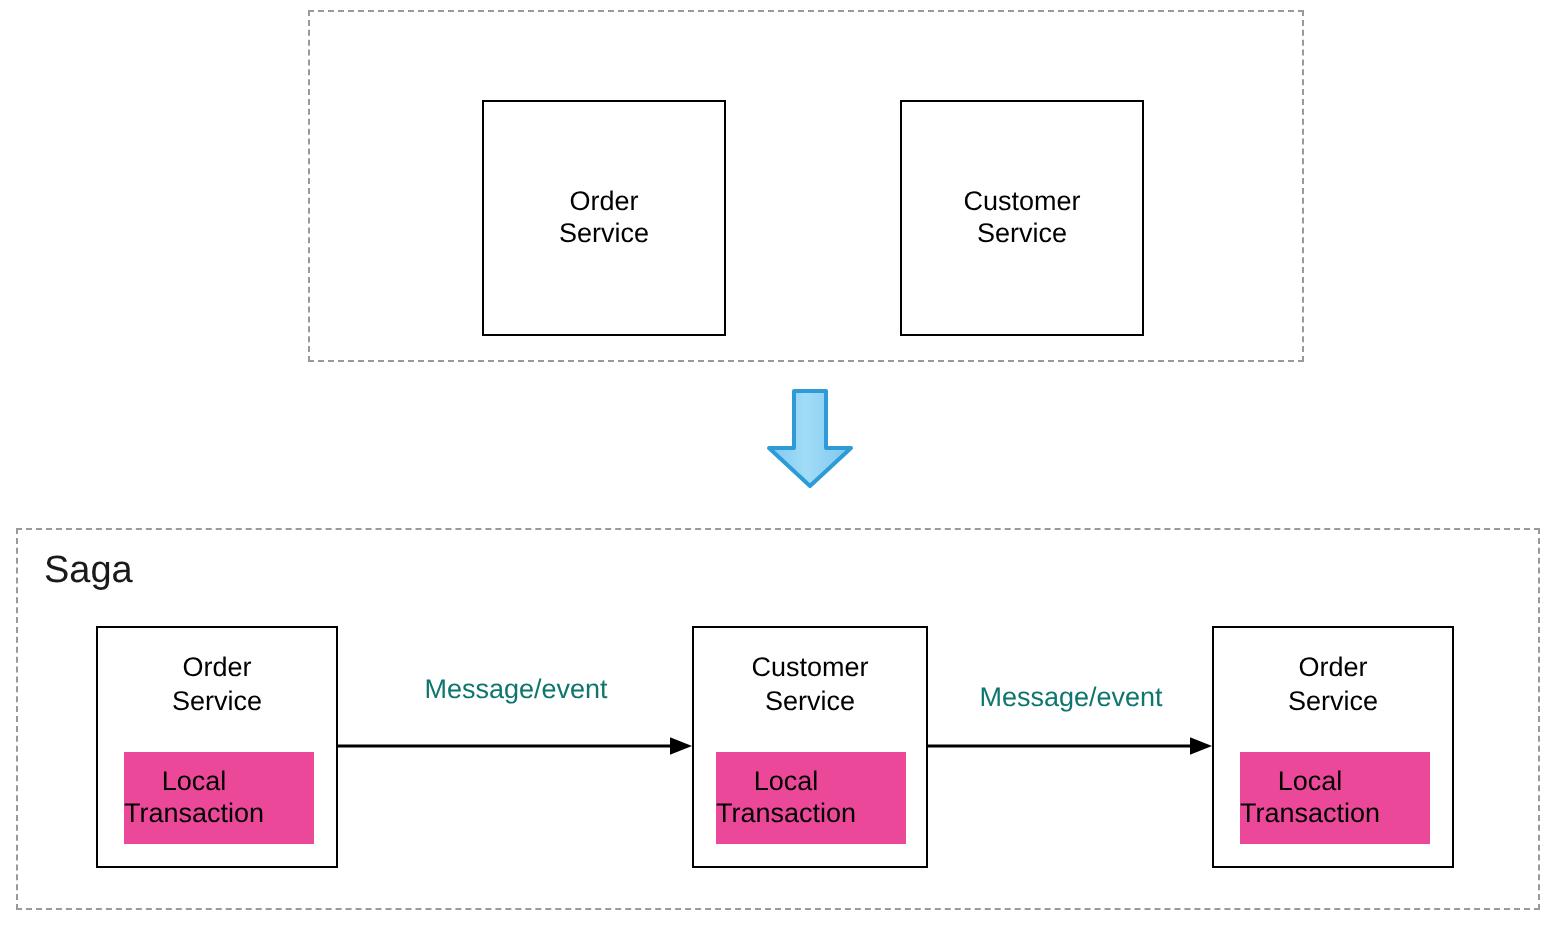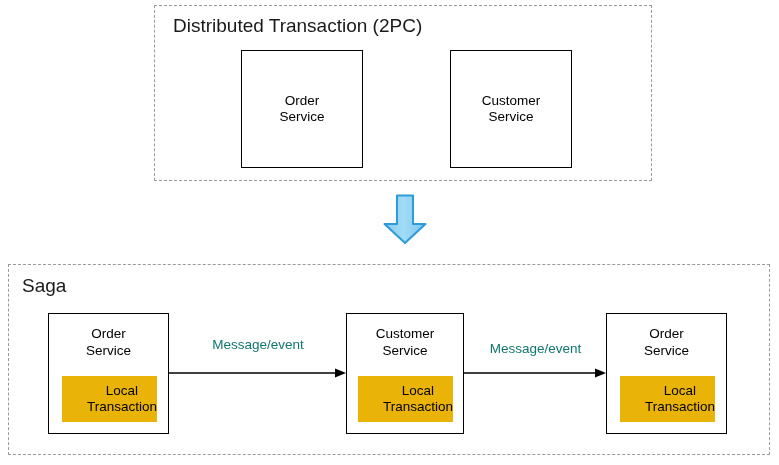--- a/index.html
+++ b/index.html
@@ -63,24 +63,24 @@
     right: 0;
     top: 12px;
     font-size: 13.5px;
     line-height: 16.5px;
     text-align: center;
     color: #000000;
     white-space: pre-line;
   }
   .local-tx {
     position: absolute;
-    background: #eab308;
+    background: #ec4899;
     display: flex;
     align-items: center;
-    justify-content: flex-end;
+    justify-content: flex-start;
   }
   .local-tx-label {
     font-size: 13.5px;
     line-height: 16.5px;
     text-align: center;
     color: #000000;
     white-space: pre-line;
   }
 
   
@@ -101,21 +101,20 @@
     position: absolute;
   }
 </style>
 </head>
 <body>
 
 <div id="canvas">
 
   <div class="group-box" style="left:154px; top:5px; width:498px; height:176px;"></div>
 
-  <div class="group-title" style="left:173px; top:15px;">Distributed Transaction (2PC)</div>
 
   <div class="service-box" style="left:241px; top:50px; width:122px; height:118px;">
     <div class="service-label">Order
 Service</div>
   </div>
 
   <div class="service-box" style="left:450px; top:50px; width:122px; height:118px;">
     <div class="service-label">Customer
 Service</div>
   </div>

